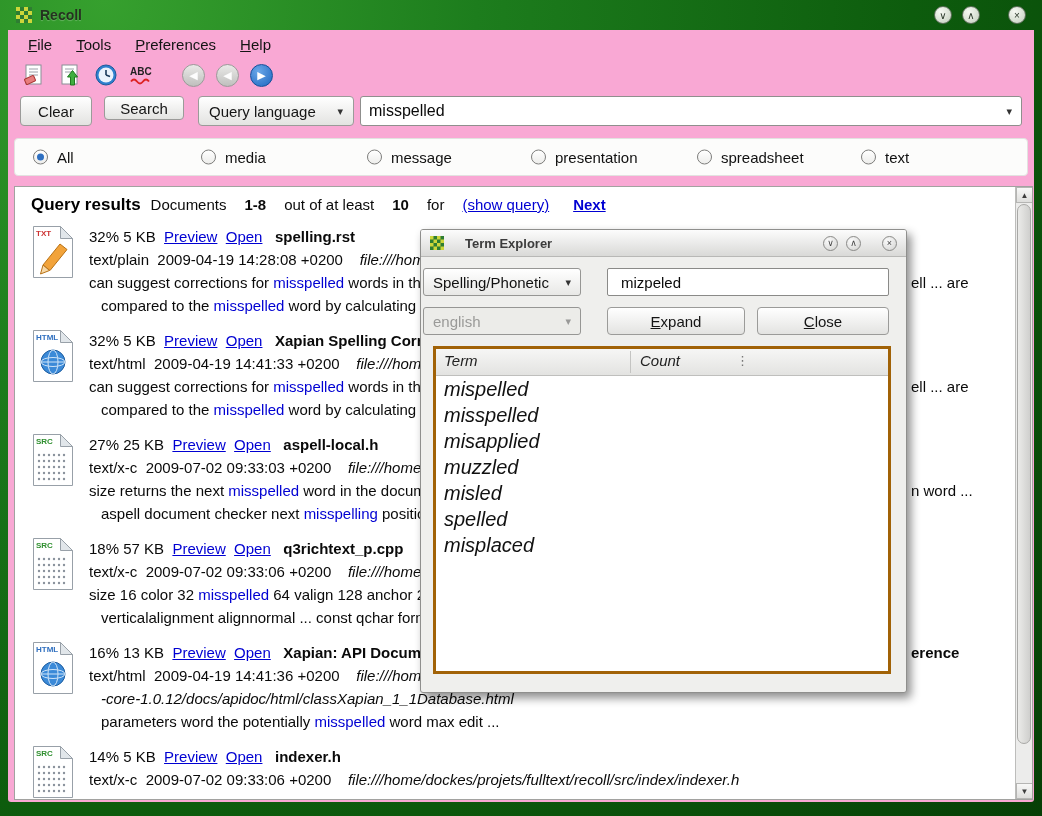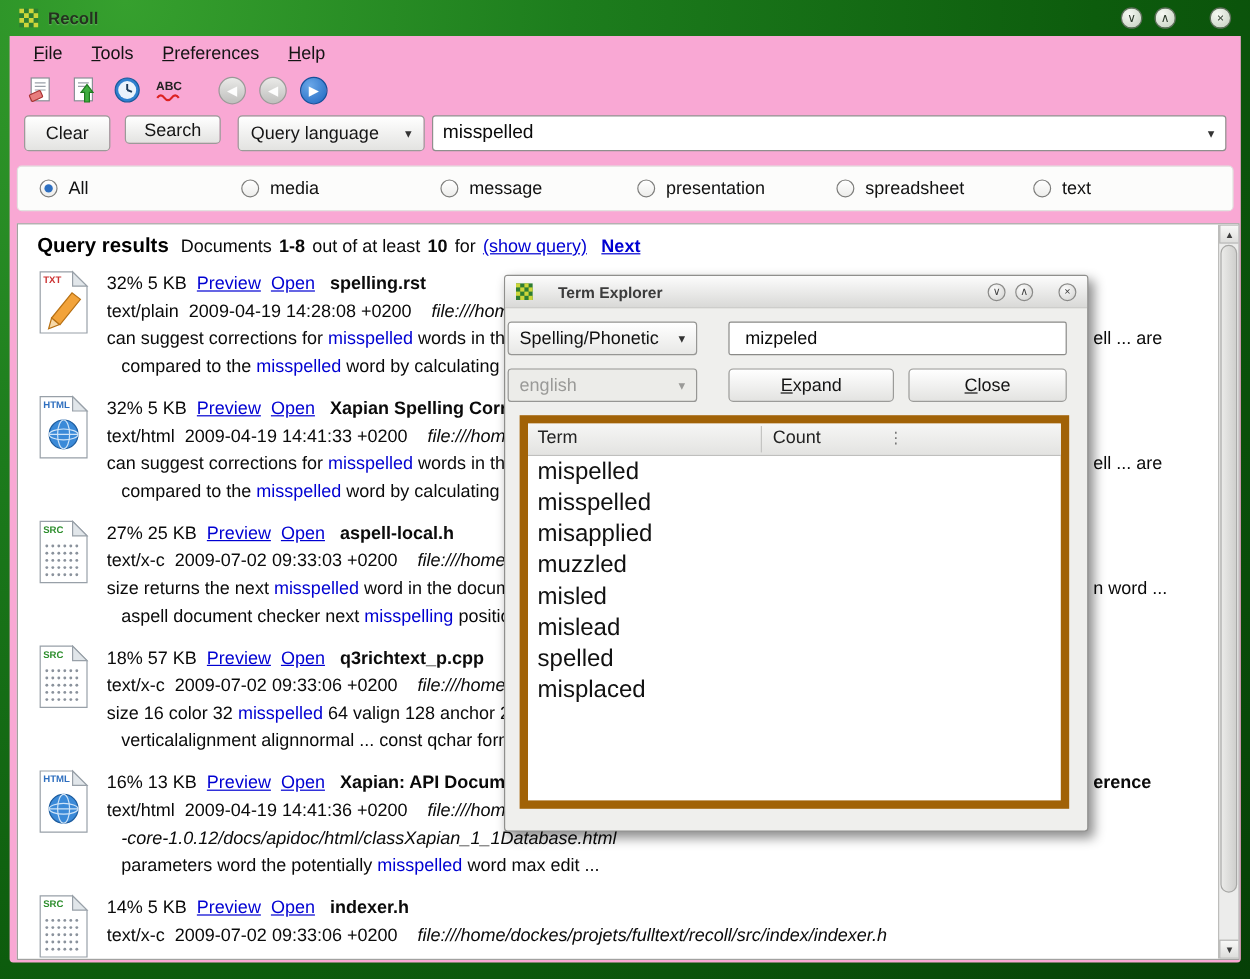--- a/index.html
+++ b/index.html
@@ -42,21 +42,21 @@
   .qcombo .arr{padding-right:9px;}
   
   .filterbar{position:absolute;left:6px;right:6px;top:108px;height:38px;background:#fcfcfb;border:1px solid #e2e2e0;border-radius:4px;box-sizing:border-box;}
   .fopt{position:absolute;top:50%;transform:translateY(-50%);display:flex;align-items:center;gap:9px;font-size:15px;color:#111;}
   .rad{width:15px;height:15px;border-radius:50%;border:1px solid #7d7d7b;background:linear-gradient(#ffffff,#ededeb);box-sizing:border-box;position:relative;flex:0 0 15px;}
   .rad.on::after{content:"";position:absolute;left:3px;top:3px;width:7px;height:7px;border-radius:50%;background:#2d6fc1;}
   
   .results{position:absolute;left:6px;top:156px;width:1019px;height:614px;background:#fff;border:1px solid #a2a2a0;box-sizing:border-box;overflow:hidden;}
   .rhead{padding:8px 0 6px 16px;display:flex;align-items:baseline;gap:10px;}
   .qrt{font-size:17px;font-weight:700;color:#000;}
-  .sum{font-size:15px;display:flex;gap:6px;align-items:baseline;color:#0a0a0a;}
+  .sum{font-size:15px;display:flex;gap:18px;align-items:baseline;color:#0a0a0a;}
   .sum .b{font-weight:700;}
   .sum .lnk.b{margin-left:6px;}
   .lnk{color:#0000d2;text-decoration:underline;cursor:pointer;text-align:center;}
   .rlist{padding-left:16px;padding-top:4px;}
   .row{position:relative;display:flex;gap:14px;margin-bottom:12px;}
   .ricon{width:44px;height:54px;flex:0 0 44px;}
   .rline{height:23px;line-height:23px;font-size:15px;white-space:pre;color:#0a0a0a;}
   .rline.ind{padding-left:12px;}
   .b{font-weight:700;}
   .i{font-style:italic;}
@@ -80,21 +80,21 @@
     display:flex;align-items:center;padding:0 9px;font-size:15px;box-sizing:border-box;color:#111;}
   .dcombo .arr{margin-left:auto;}
   .dc1{top:38px;}
   .dc2{top:77px;}
   .dcombo.dis{color:#9a9a98;background:#ecece9;}
   .dcombo.dis .arr{color:#9a9a98;}
   .dinput{position:absolute;left:186px;top:38px;width:282px;height:28px;border:1px solid #8a8a88;border-radius:2px;font-size:15px;
     padding:0 13px;box-sizing:border-box;background:#fff;font-family:inherit;color:#0a0a0a;outline:none;}
   .b-expand{position:absolute;left:186px;top:77px;width:138px;height:28px;}
   .b-close{position:absolute;left:336px;top:77px;width:132px;height:28px;}
-  .dtable{position:absolute;left:12px;top:116px;width:458px;height:328px;border:7px solid #a16207;background:#fff;box-sizing:border-box;}
+  .dtable{position:absolute;left:12px;top:116px;width:458px;height:328px;border:3px solid #a16207;background:#fff;box-sizing:border-box;font-style:italic;}
   .thead{height:26px;background:linear-gradient(#f6f6f5,#e3e3e1);border-bottom:1px solid #bfbfbd;position:relative;font-size:15px;color:#222;}
   .thc{position:absolute;left:8px;top:3px;}
   .thc.c2{left:204px;}
   .tdiv{position:absolute;left:194px;top:2px;bottom:2px;width:1px;background:#c4c4c2;}
   .tdots{position:absolute;left:300px;top:4px;color:#777;font-size:13px;}
   .trow{height:26px;line-height:26px;padding-left:8px;font-size:20px;color:#111;}
 </style>
 </head>
 <body>
 
@@ -463,20 +463,19 @@
         <span class="tdiv"></span>
         <span class="thc c2">Count</span>
         <span class="tdots">⋮</span>
       </div>
       <div class="tbody">
           <div class="trow">mispelled</div>
           <div class="trow">misspelled</div>
           <div class="trow">misapplied</div>
           <div class="trow">muzzled</div>
           <div class="trow">misled</div>
-          <div class="trow">mislead</div>
           <div class="trow">spelled</div>
           <div class="trow">misplaced</div>
         </div>
     </div>
   </div>
 
 </div>
 
 </body></html>

